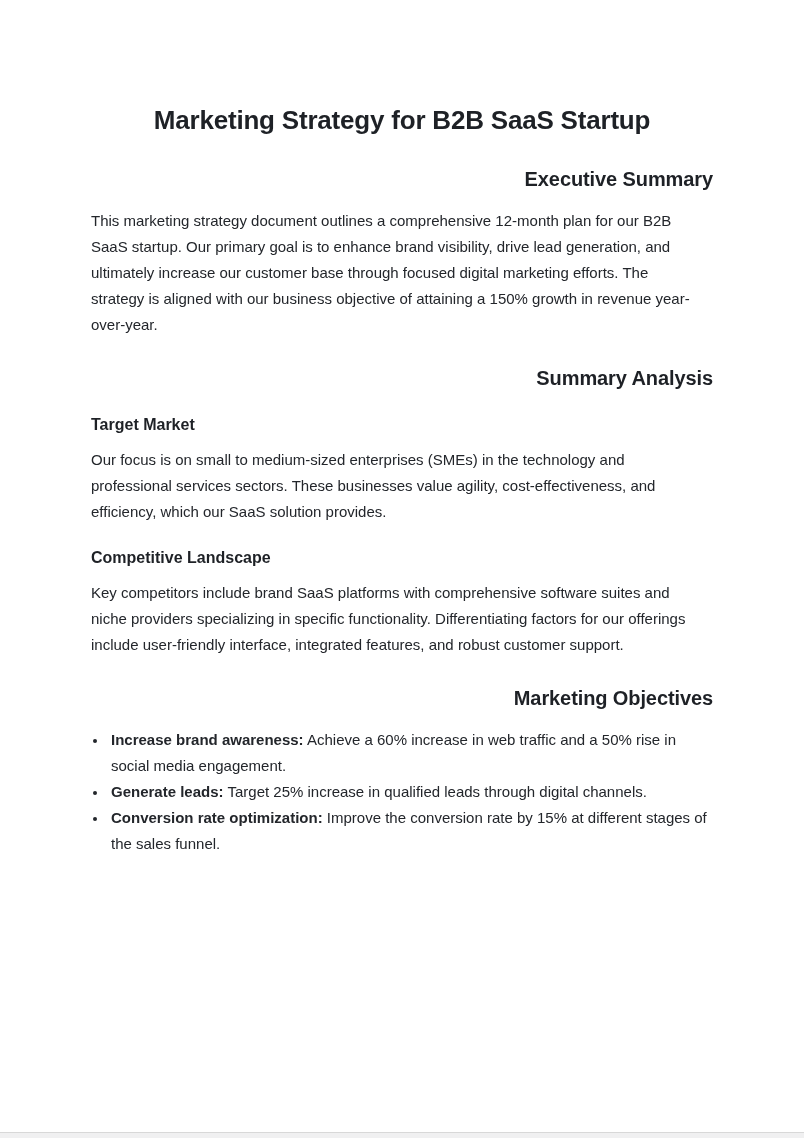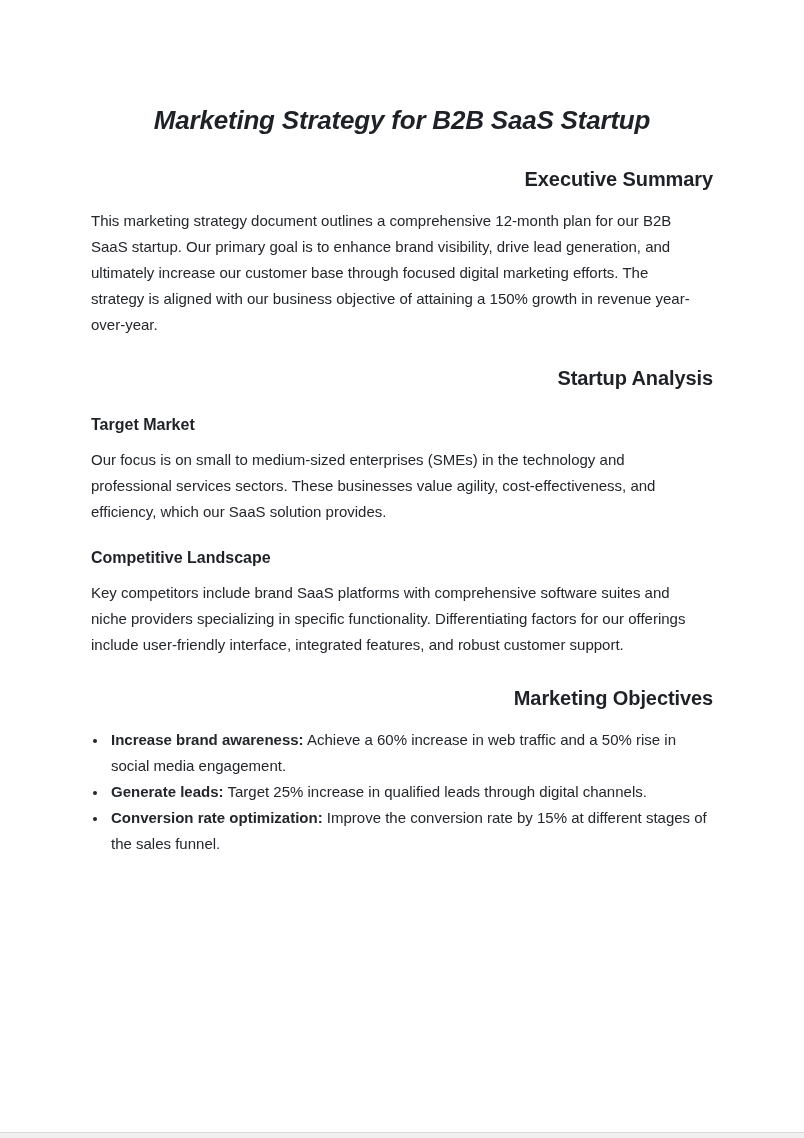--- a/index.html
+++ b/index.html
@@ -22,21 +22,20 @@
     background:var(--page-bg);
     border-bottom:1px solid var(--separator);
     padding:103px 91px 0 91px;
     color:var(--text);
   }
   h1.doc-title{
     margin:0 0 28px 0;
     font-size:26px; line-height:34px; font-weight:700;
     text-align:center; color:var(--heading);
     letter-spacing:-0.2px;
-    font-style:italic;
   }
   h2.sec{
     margin:26px 0 15px 0;
     font-size:20px; line-height:28px; font-weight:700;
     color:var(--heading); letter-spacing:-0.1px;text-align:right;
   }
   h3.sub{
     margin:21px 0 10px 0;
     font-size:16px; line-height:24px; font-weight:700;
     color:var(--heading);
@@ -65,21 +64,21 @@
 </head>
 <body>
 
 <div class="page">
 
   <h1 class="doc-title">Marketing Strategy for B2B SaaS Startup</h1>
 
   <h2 class="sec">Executive Summary</h2>
   <p class="body">This marketing strategy document outlines a comprehensive 12-month plan for our B2B SaaS startup. Our primary goal is to enhance brand visibility, drive lead generation, and ultimately increase our customer base through focused digital marketing efforts. The strategy is aligned with our business objective of attaining a 150% growth in revenue year-over-year.</p>
 
-  <h2 class="sec">Startup Analysis</h2>
+  <h2 class="sec">Summary Analysis</h2>
 
 
   <h3 class="sub">Target Market</h3>
   <p class="body">Our focus is on small to medium-sized enterprises (SMEs) in the technology and professional services sectors. These businesses value agility, cost-effectiveness, and efficiency, which our SaaS solution provides.</p>
 
   <h3 class="sub">Competitive Landscape</h3>
   <p class="body">Key competitors include brand SaaS platforms with comprehensive software suites and niche providers specializing in specific functionality. Differentiating factors for our offerings include user-friendly interface, integrated features, and robust customer support.</p>
 
   <h2 class="sec">Marketing Objectives</h2>
 

